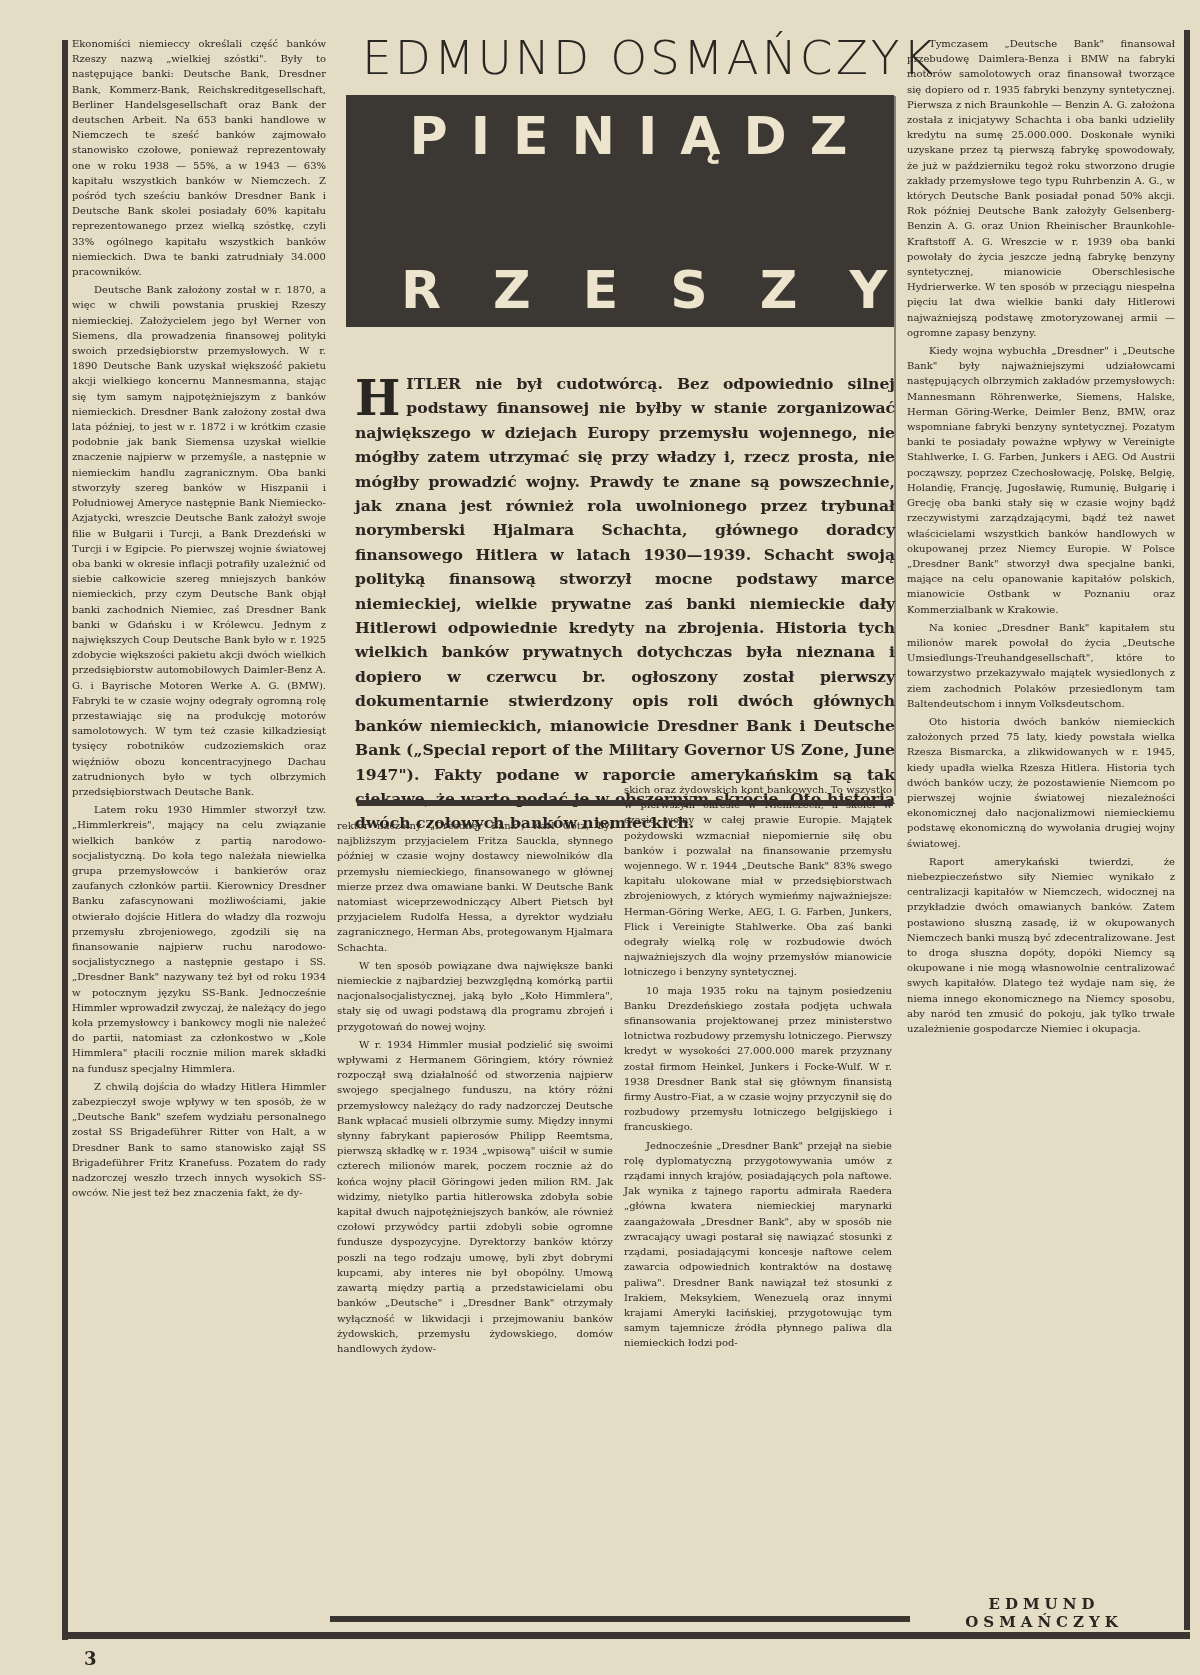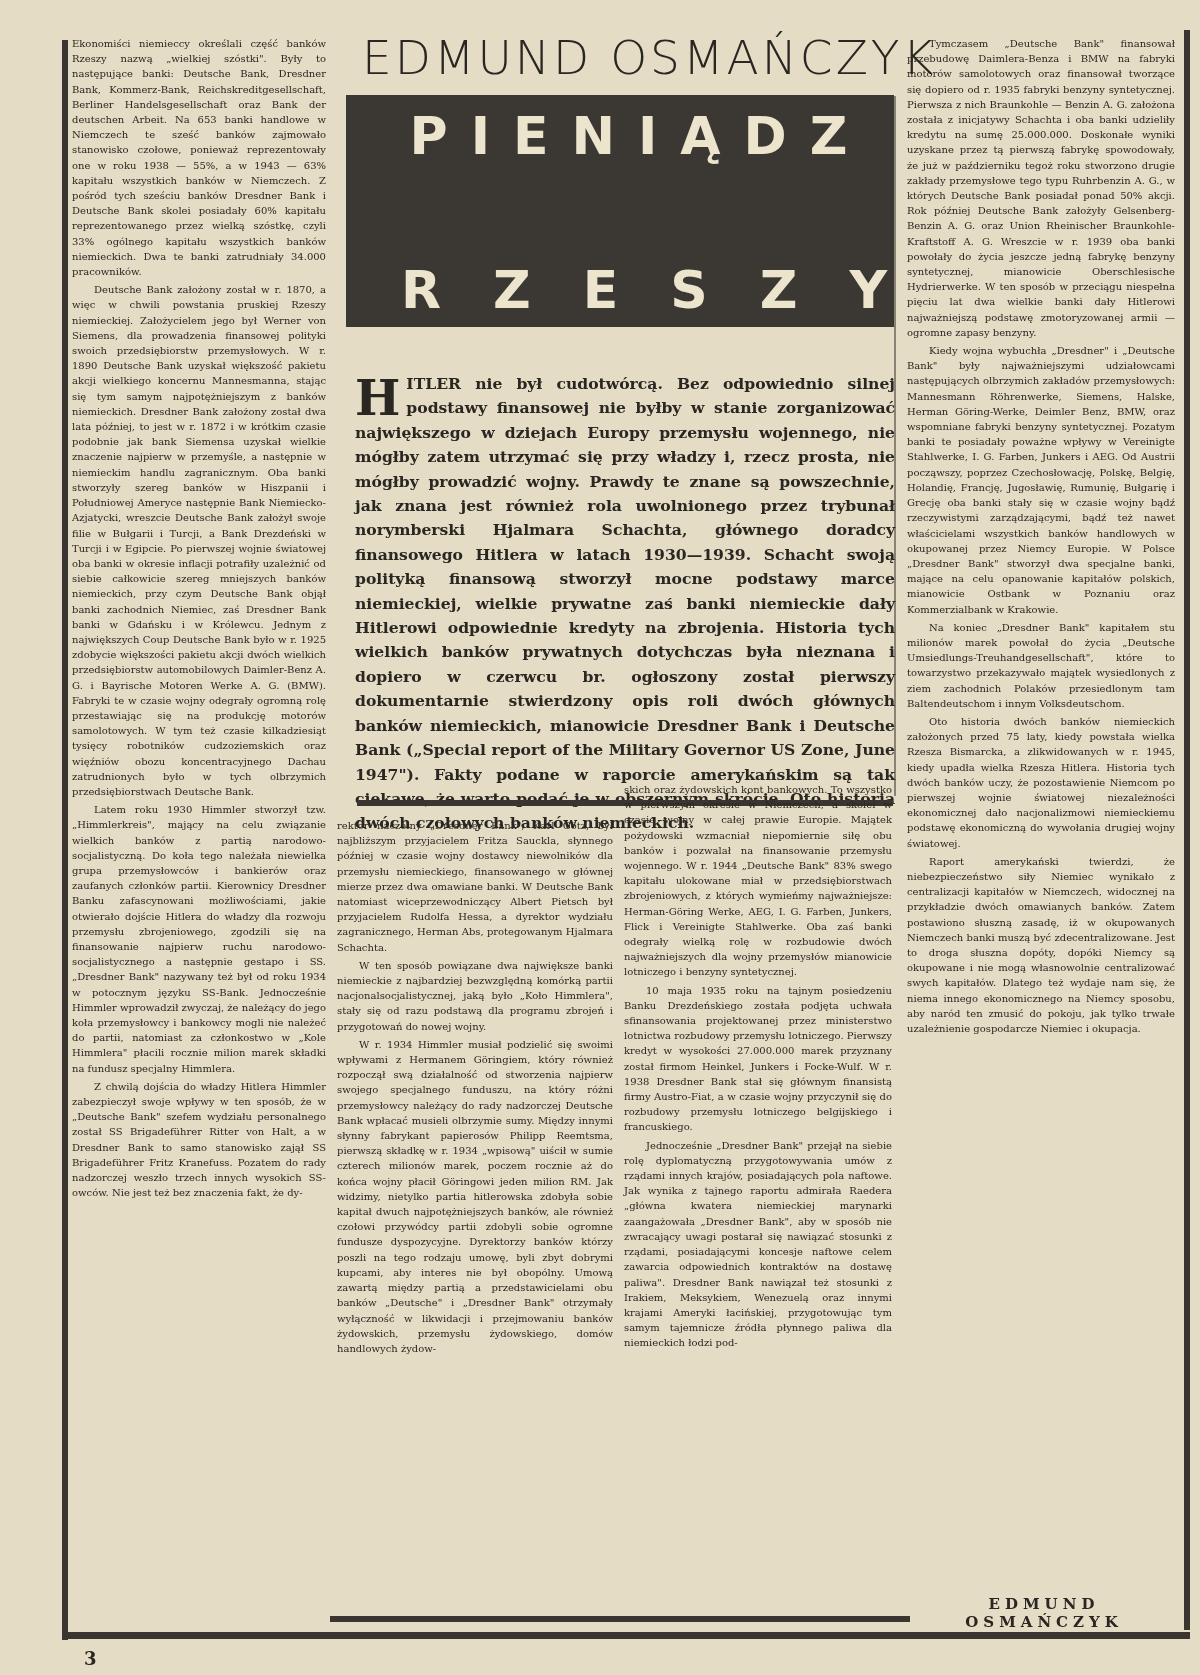--- a/index.html
+++ b/index.html
@@ -83,21 +83,21 @@
 
   <div class="mid-vrule"></div>
 
   <div class="lead">
     <span class="dropcap">H</span><span>ITLER nie był cudotwórcą. Bez odpowiednio silnej podstawy finansowej nie byłby w stanie zorganizować największego w dziejach Europy przemysłu wojennego, nie mógłby zatem utrzymać się przy władzy i, rzecz prosta, nie mógłby prowadzić wojny. Prawdy te znane są powszechnie, jak znana jest również rola uwolnionego przez trybunał norymberski Hjalmara Schachta, głównego doradcy finansowego Hitlera w latach 1930—1939. Schacht swoją polityką finansową stworzył mocne podstawy marce niemieckiej, wielkie prywatne zaś banki niemieckie dały Hitlerowi odpowiednie kredyty na zbrojenia. Historia tych wielkich banków prywatnych dotychczas była nieznana i dopiero w czerwcu br. ogłoszony został pierwszy dokumentarnie stwierdzony opis roli dwóch głównych banków niemieckich, mianowicie Dresdner Bank i Deutsche Bank („Special report of the Military Governor US Zone, June 1947"). Fakty podane w raporcie amerykańskim są tak ciekawe, że warto podać je w obszernym skrócie. Oto historia dwóch czołowych banków niemieckich.</span>
   </div>
   <div class="lead-rule"></div>
 
   <div class="col c3">
     <p class="noindent">rektor naczelny „Dresdner Bank", Karl Götz, był najbliższym przyjacielem Fritza Sauckla, słynnego później w czasie wojny dostawcy niewolników dla przemysłu niemieckiego, finansowanego w głównej mierze przez dwa omawiane banki. W Deutsche Bank natomiast wiceprzewodniczący Albert Pietsch był przyjacielem Rudolfa Hessa, a dyrektor wydziału zagranicznego, Herman Abs, protegowanym Hjalmara Schachta.</p>
-    <p>W ten sposób powiązane dwa największe banki niemieckie z najbardziej bezwzględną komórką partii nacjonalsocjalistycznej, jaką było „Koło Himmlera", stały się od razu podstawą dla programu zbrojeń i przygotowań do nowej wojny.</p>
+    <p>W ten sposób powiązane dwa największe banki niemieckie z najbardziej bezwzględną komórką partii nacjonalsocjalistycznej, jaką było „Koło Himmlera", stały się od uwagi podstawą dla programu zbrojeń i przygotowań do nowej wojny.</p>
     <p>W r. 1934 Himmler musiał podzielić się swoimi wpływami z Hermanem Göringiem, który również rozpoczął swą działalność od stworzenia najpierw swojego specjalnego funduszu, na który różni przemysłowcy należący do rady nadzorczej Deutsche Bank wpłacać musieli olbrzymie sumy. Między innymi słynny fabrykant papierosów Philipp Reemtsma, pierwszą składkę w r. 1934 „wpisową" uiścił w sumie czterech milionów marek, poczem rocznie aż do końca wojny płacił Göringowi jeden milion RM. Jak widzimy, nietylko partia hitlerowska zdobyła sobie kapitał dwuch najpotężniejszych banków, ale również czołowi przywódcy partii zdobyli sobie ogromne fundusze dyspozycyjne. Dyrektorzy banków którzy poszli na tego rodzaju umowę, byli zbyt dobrymi kupcami, aby interes nie był obopólny. Umową zawartą między partią a przedstawicielami obu banków „Deutsche" i „Dresdner Bank" otrzymały wyłączność w likwidacji i przejmowaniu banków żydowskich, przemysłu żydowskiego, domów handlowych żydow-</p>
   </div>
 
   <div class="col c4">
     <p class="noindent">skich oraz żydowskich kont bankowych. To wszystko w pierwszym okresie w Niemczech, a skolei w czasie wojny w całej prawie Europie. Majątek pożydowski wzmacniał niepomiernie siłę obu banków i pozwalał na finansowanie przemysłu wojennego. W r. 1944 „Deutsche Bank" 83% swego kapitału ulokowane miał w przedsiębiorstwach zbrojeniowych, z których wymieńmy najważniejsze: Herman-Göring Werke, AEG, I. G. Farben, Junkers, Flick i Vereinigte Stahlwerke. Oba zaś banki odegrały wielką rolę w rozbudowie dwóch najważniejszych dla wojny przemysłów mianowicie lotniczego i benzyny syntetycznej.</p>
     <p>10 maja 1935 roku na tajnym posiedzeniu Banku Drezdeńskiego została podjęta uchwała sfinansowania projektowanej przez ministerstwo lotnictwa rozbudowy przemysłu lotniczego. Pierwszy kredyt w wysokości 27.000.000 marek przyznany został firmom Heinkel, Junkers i Focke-Wulf. W r. 1938 Dresdner Bank stał się głównym finansistą firmy Austro-Fiat, a w czasie wojny przyczynił się do rozbudowy przemysłu lotniczego belgijskiego i francuskiego.</p>
     <p>Jednocześnie „Dresdner Bank" przejął na siebie rolę dyplomatyczną przygotowywania umów z rządami innych krajów, posiadających pola naftowe. Jak wynika z tajnego raportu admirała Raedera „główna kwatera niemieckiej marynarki zaangażowała „Dresdner Bank", aby w sposób nie zwracający uwagi postarał się nawiązać stosunki z rządami, posiadającymi koncesje naftowe celem zawarcia odpowiednich kontraktów na dostawę paliwa". Dresdner Bank nawiązał też stosunki z Irakiem, Meksykiem, Wenezuelą oraz innymi krajami Ameryki łacińskiej, przygotowując tym samym tajemnicze źródła płynnego paliwa dla niemieckich łodzi pod-</p>
   </div>
 
   <div class="bottom-rule"></div>

